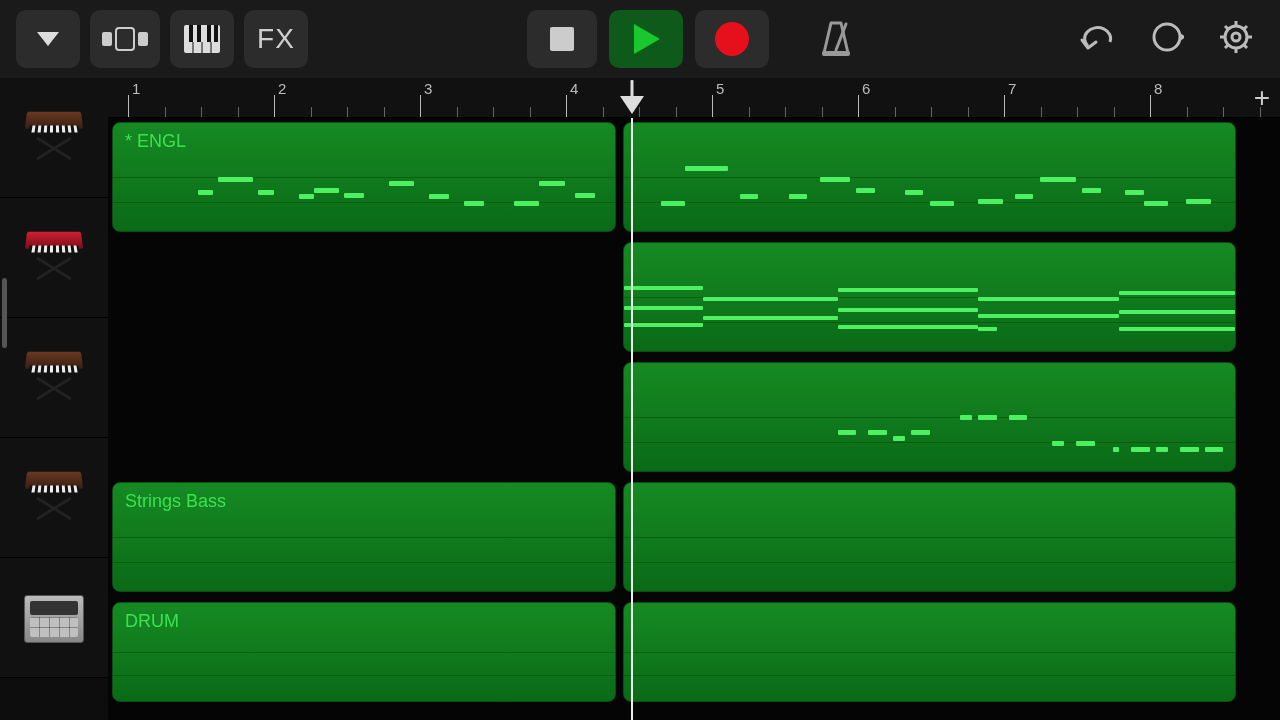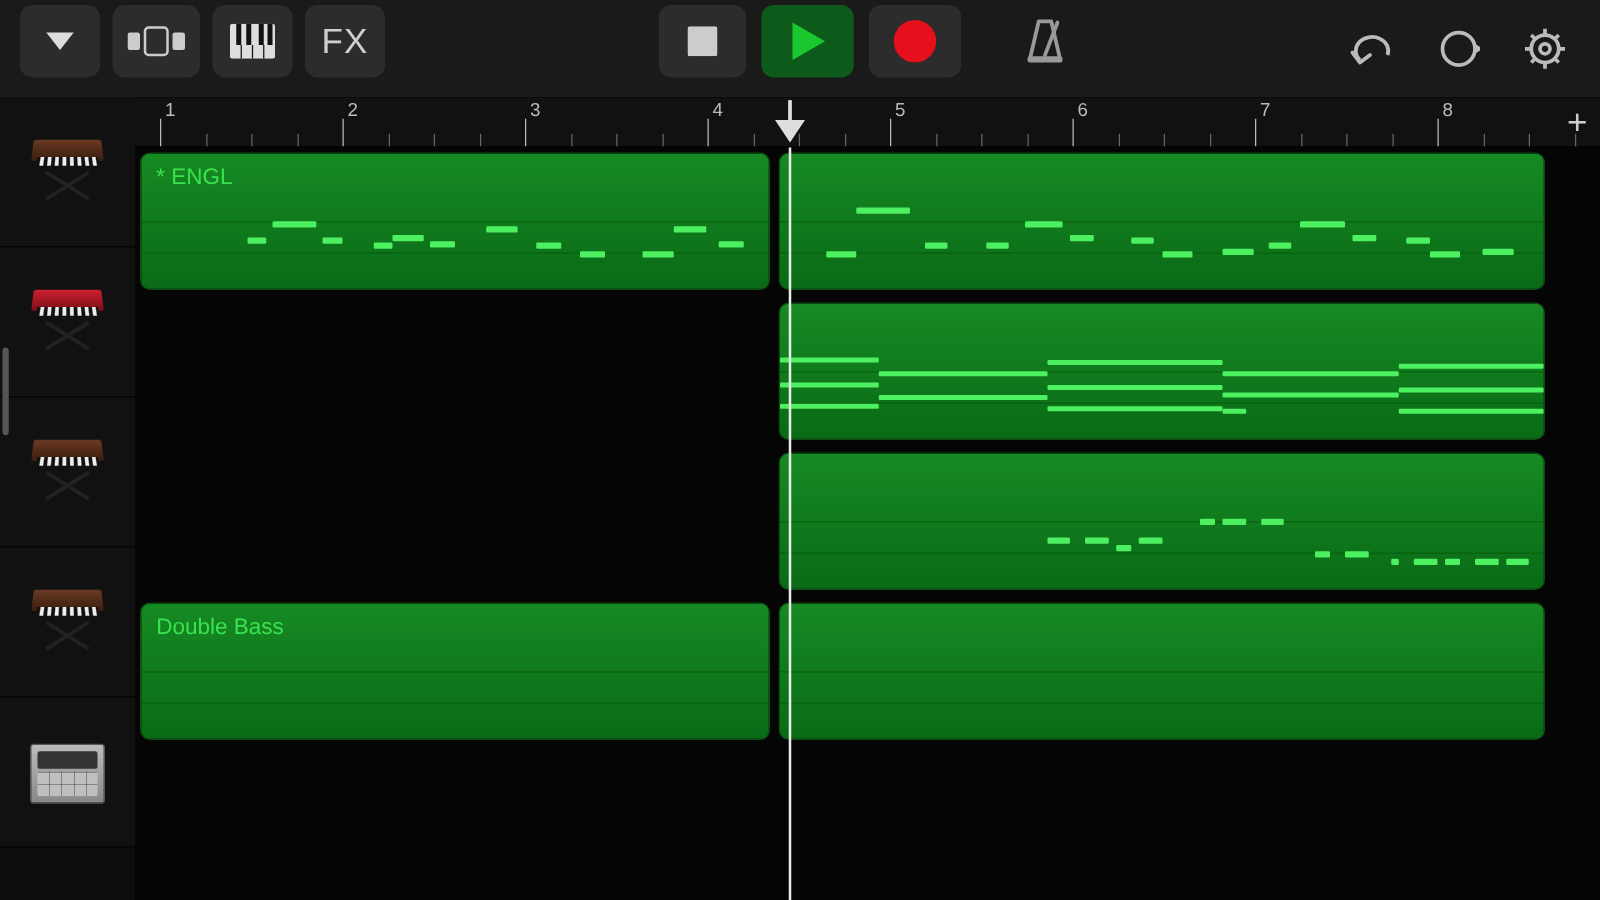--- a/index.html
+++ b/index.html
@@ -1,19 +1,19 @@
 <!DOCTYPE html>
 <html><head>
 <meta charset="utf-8">
 <style>
   * { box-sizing: border-box; margin: 0; padding: 0; }
   html, body { width: 1280px; height: 720px; background: #000; font-family: -apple-system, Helvetica, Arial, sans-serif; overflow: hidden; }
   
   
-  .toolbar { height: 78px; background: #1a1a1a; display: flex; align-items: flex-end; padding: 16px 16px; gap: 10px; }
+  .toolbar { height: 78px; background: #1a1a1a; display: flex; align-items: center; padding: 0 16px; gap: 10px; }
   .tb-btn { height: 58px; background: #2c2c2c; border-radius: 10px; display: flex; align-items: center; justify-content: center; cursor: pointer; }
   .tb-btn.w64 { width: 64px; }
   .tb-btn.w70 { width: 70px; }
   .tb-btn.play { width: 74px; background: #0d5a1a; }
   .tb-btn.rec { width: 74px; }
   .tb-icon { display:flex; align-items:center; justify-content:center; }
   .fx-label { color:#cfcfcf; font-size:28px; font-weight:500; letter-spacing:1px; }
   .group-right { display:flex; gap:34px; align-items:center; margin-left:auto; margin-right:10px;}
   
   
@@ -309,21 +309,32 @@
             <div class="note" style="left: 83%; width: 3%; top: 78%;"></div>
             <div class="note" style="left: 87%; width: 2%; top: 78%;"></div>
             <div class="note" style="left: 91%; width: 3%; top: 78%;"></div>
             <div class="note" style="left: 95%; width: 3%; top: 78%;"></div>
           </div>
         </div>
         <div class="lane">
           <div class="region" style="left: 4px; width: 503.7px;">
             <div class="rlines l1"></div>
             <div class="rlines l2"></div>
-            <div class="rname">Double Bass</div>
+            <div class="rname">Strings Bass</div>
+          </div>
+          <div class="region" style="left: 515px; width: 613.2px;">
+            <div class="rlines l1"></div>
+            <div class="rlines l2"></div>
+          </div>
+        </div>
+        <div class="lane" style="height: 110px;">
+          <div class="region" style="left: 4px; width: 503.7px;">
+            <div class="rlines l1"></div>
+            <div class="rlines l2"></div>
+            <div class="rname">DRUM</div>
           </div>
           <div class="region" style="left: 515px; width: 613.2px;">
             <div class="rlines l1"></div>
             <div class="rlines l2"></div>
           </div>
         </div>
       </div>
     <div id="playhead-container">
         <div class="playhead-stem" style="left:523.7px;top:2px"></div>
         <div class="playhead-marker" style="left:523.7px;top:18px"></div>

